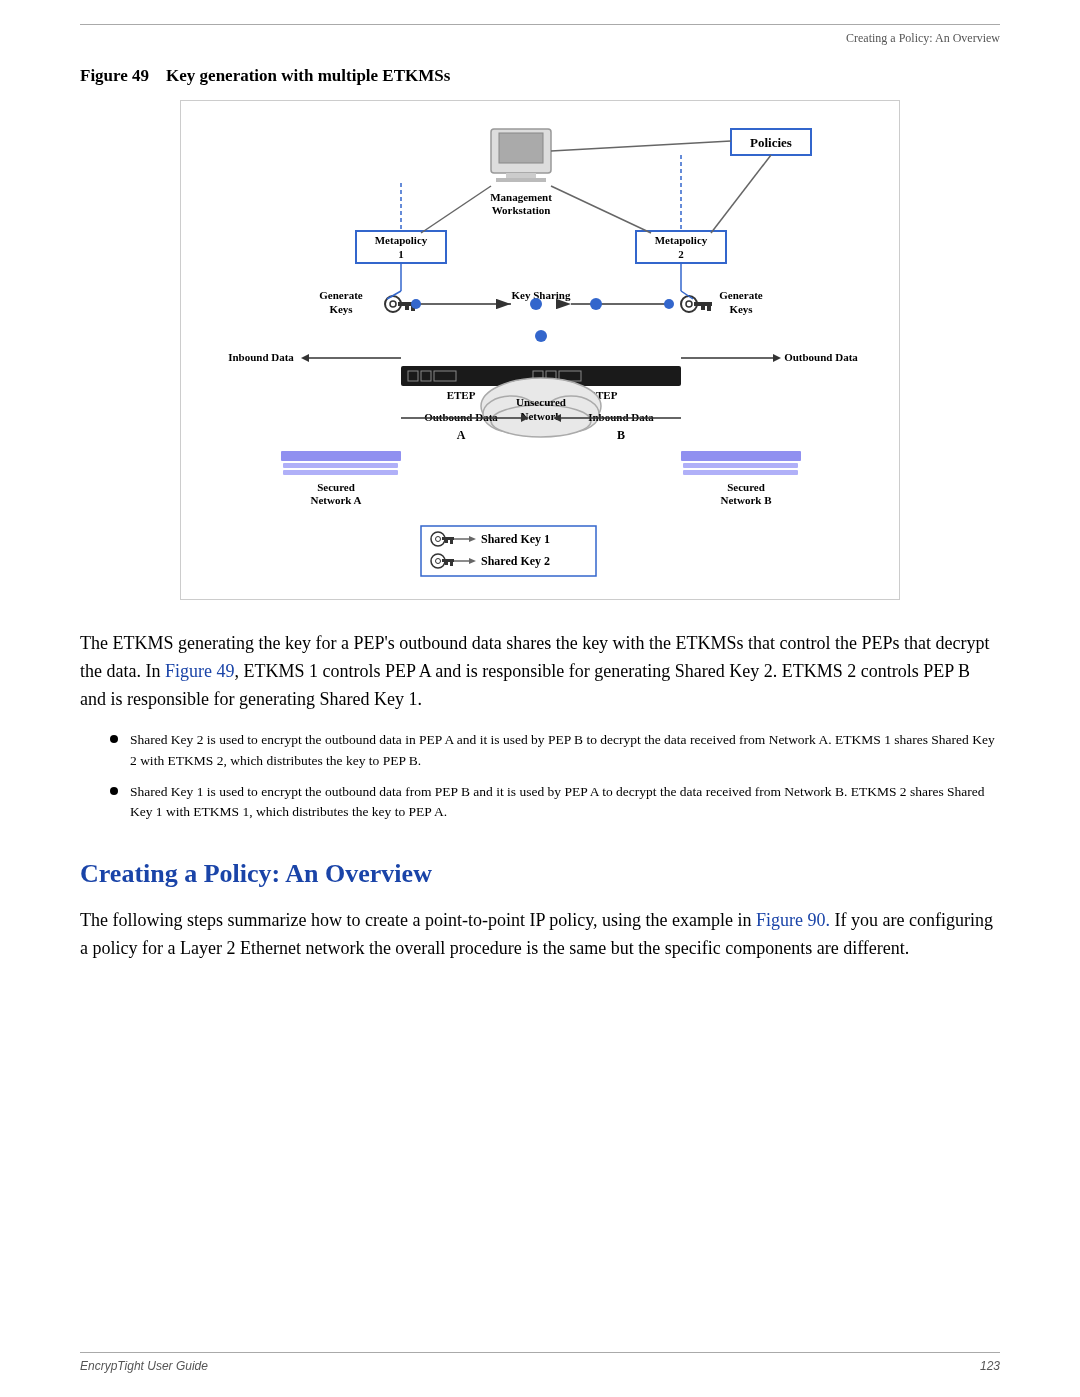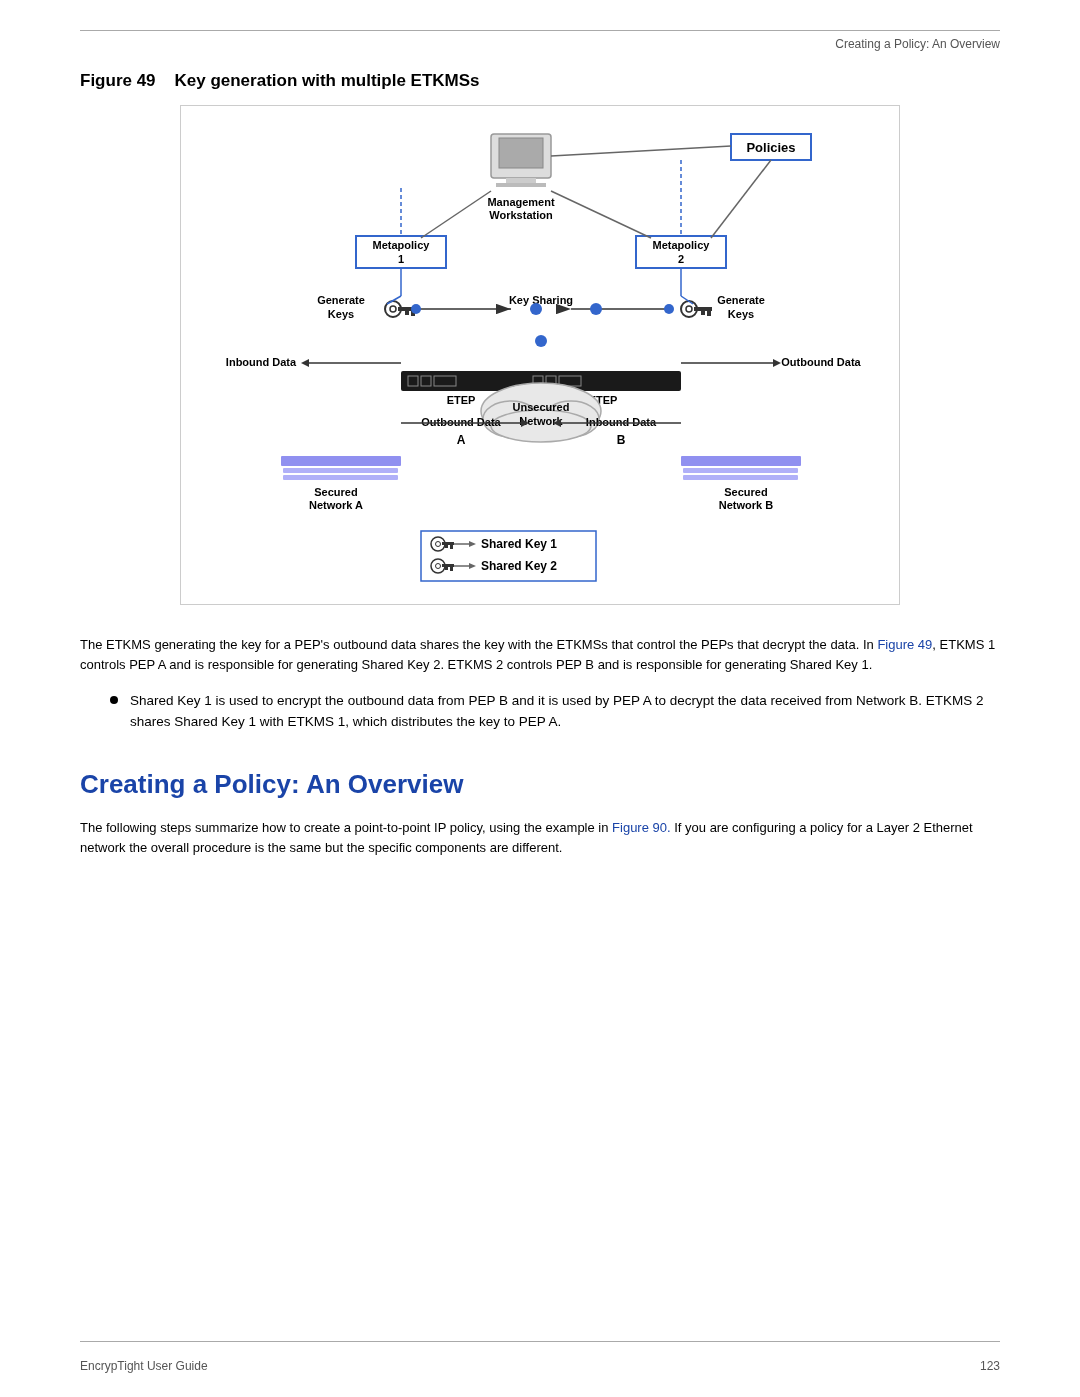--- a/index.html
+++ b/index.html
@@ -6,22 +6,23 @@
     body {
       font-family: Arial, Helvetica, sans-serif;
       font-size: 14px;
       background: #fff;
       color: #000;
       width: 1080px;
       min-height: 1397px;
       position: relative;
     }
     .page-container {
-      padding: 30px 80px 60px 80px;
+      padding: 24px 80px 60px 80px;
       position: relative;
+      font-family: Liberation Serif, serif;
     }
     .header-line {
       border-top: 1px solid #aaa;
       margin-bottom: 6px;
     }
     .header-text {
       text-align: right;
       font-size: 12px;
       color: #555;
       margin-bottom: 20px;
@@ -40,21 +41,21 @@
       background: #fff;
       padding: 20px;
       position: relative;
       width: 720px;
       margin: 0 auto;
       height: 500px;
     }
 
     
     .body-para {
-      font-size: 13px;
+      font-size: 18px;
       line-height: 1.55;
       margin-bottom: 16px;
       color: #000;
     }
     .bullet-list {
       margin-left: 30px;
       margin-bottom: 16px;
     }
     .bullet-item {
       font-size: 13.5px;
@@ -93,21 +94,22 @@
       position: absolute;
       bottom: 24px;
       left: 80px;
       right: 80px;
       display: flex;
       justify-content: space-between;
       align-items: center;
       font-size: 12px;
       color: #555;
       border-top: 1px solid #aaa;
-      padding-top: 17px;
+      padding-top: 6px;
+      font-style: italic;
     }
   </style>
 </head>
 <body>
 
 <div class="page-container">
 
   <div class="header-line"></div>
   <div class="header-text">Creating a Policy: An Overview</div>
 
@@ -279,20 +281,24 @@
     </div>
   </div>
 
   <p class="body-para">
     The ETKMS generating the key for a PEP's outbound data shares the key with the ETKMSs that control the PEPs that decrypt the data. In <a class="link-text" href="#">Figure 49</a>, ETKMS 1 controls PEP A and is responsible for generating Shared Key 2. ETKMS 2 controls PEP B and is responsible for generating Shared Key 1.
   </p>
 
   <ul class="bullet-list">
     <li class="bullet-item">
       <span class="bullet-dot"></span>
+      <span>Shared Key 2 is used to encrypt the outbound data in PEP A and it is used by PEP B to decrypt the data received from Network A. ETKMS 1 shares Shared Key 2 with ETKMS 2, which distributes the key to PEP B.</span>
+    </li>
+    <li class="bullet-item">
+      <span class="bullet-dot"></span>
       <span>Shared Key 1 is used to encrypt the outbound data from PEP B and it is used by PEP A to decrypt the data received from Network B. ETKMS 2 shares Shared Key 1 with ETKMS 1, which distributes the key to PEP A.</span>
     </li>
   </ul>
 
   <h1 class="section-heading">Creating a Policy: An Overview</h1>
 
   <p class="body-para">
     The following steps summarize how to create a point-to-point IP policy, using the example in <a class="link-text" href="#">Figure 90.</a> If you are configuring a policy for a Layer 2 Ethernet network the overall procedure is the same but the specific components are different.
   </p>
 

